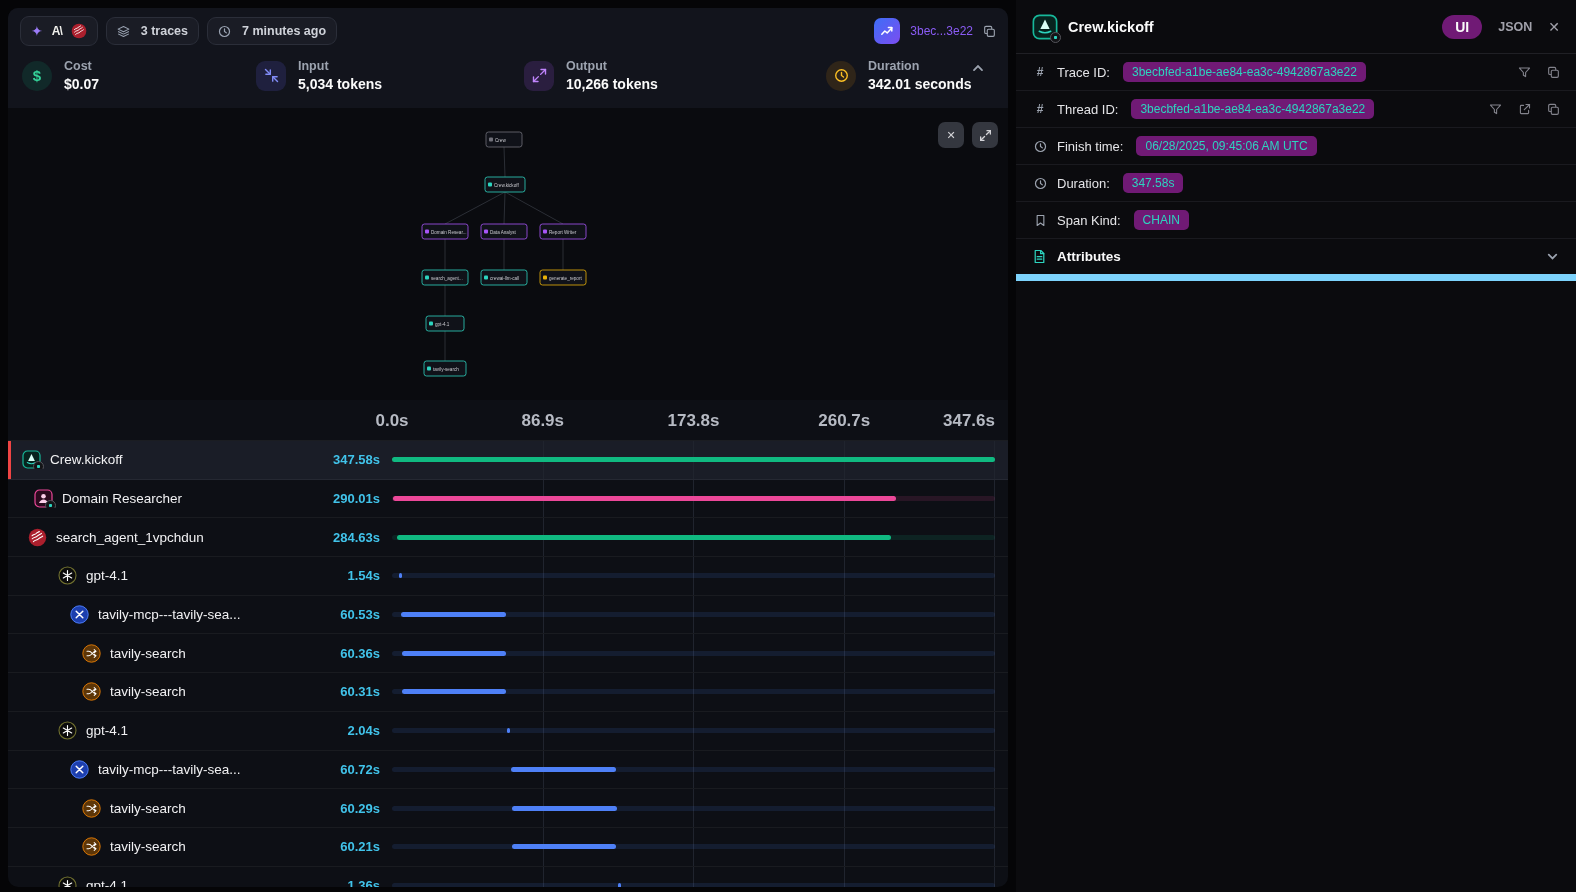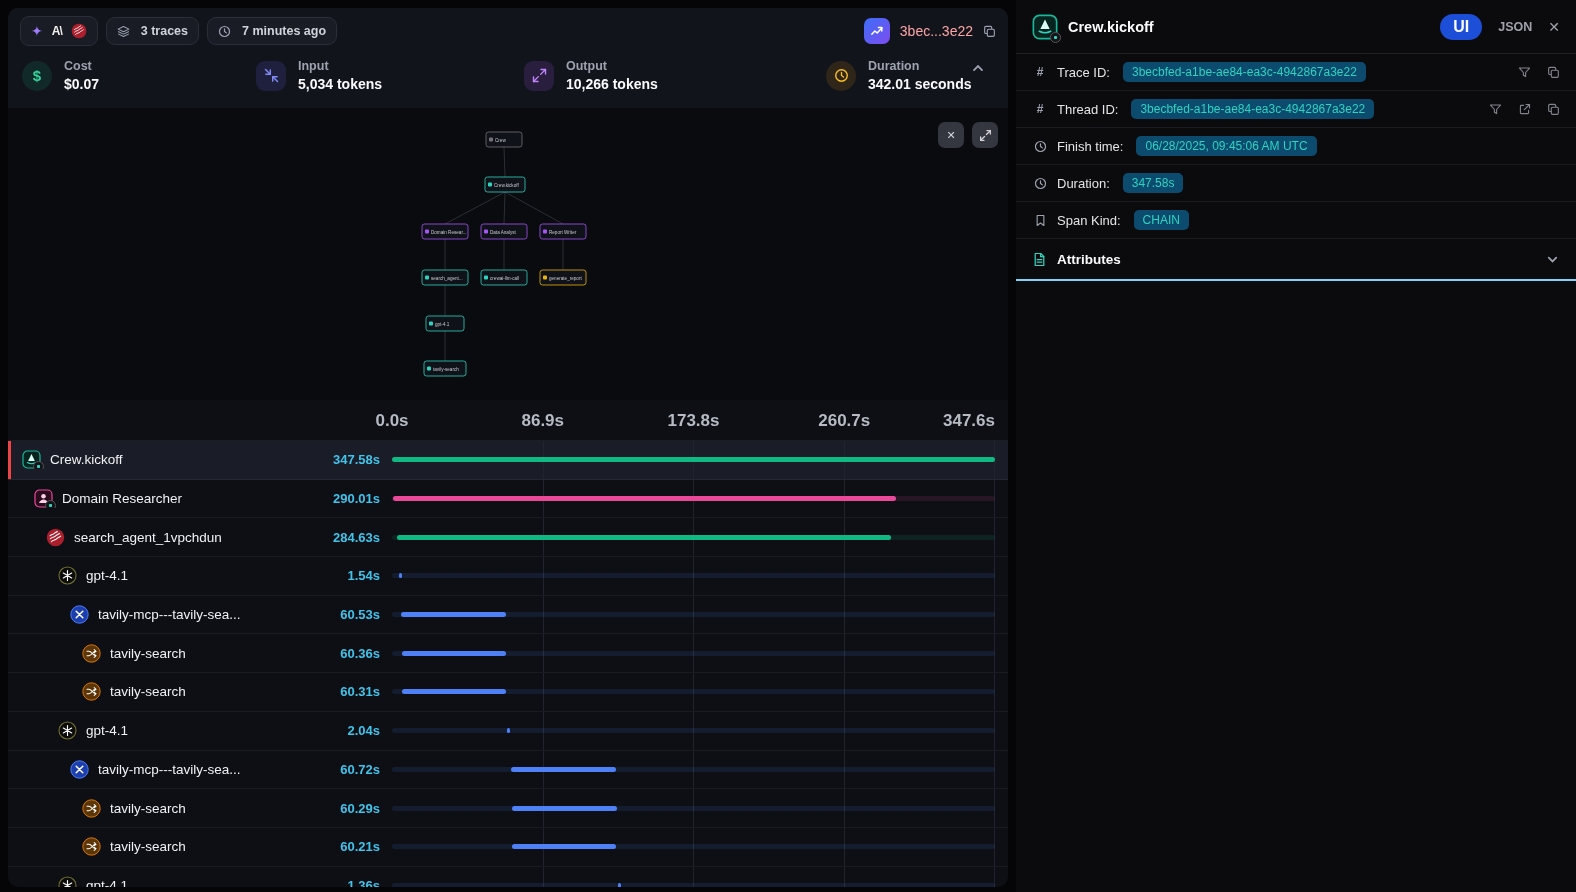--- a/index.html
+++ b/index.html
@@ -14,21 +14,21 @@
 .pill.small{height:28px;gap:11px;font-size:12.5px;color:#cfd2d9;font-weight:600}
 .sparkle{color:#9b7bf7;font-size:14px;line-height:1}
 .amark{font-weight:800;font-size:12px;color:#f0f0ec;letter-spacing:-1px}
 .tb-ic16{width:16px;height:16px;display:block}
 .tb-ic16 svg{width:100%;height:100%;display:block}
 .badge-ic{width:13px;height:13px;color:#9aa3b2;display:flex}
 .badge-ic svg{width:13px;height:13px}
 .tb-right{margin-left:auto;display:flex;align-items:center;gap:10px}
 .chart-btn{width:26px;height:26px;border-radius:7px;background:linear-gradient(135deg,#3d6ef7,#7c4df0);display:flex;align-items:center;justify-content:center}
 .chart-btn svg{width:14px;height:14px}
-.short-id{color:#fca5a5;font-size:14px}
+.short-id{color:#8b5cf6;font-size:12px}
 .ghost-ic{color:#9ca3af;display:flex}
 .ghost-ic svg{width:13px;height:13px}
 
 .stats{position:absolute;left:0;top:46px;right:0;height:54px}
 .stat{position:absolute;top:5px;display:flex;align-items:center;gap:12px}
 .stat-icon{width:30px;height:30px;border-radius:50%;display:flex;align-items:center;justify-content:center;font-weight:700;font-size:15px}
 .stat-icon svg{width:15px;height:15px}
 .stat-icon.cost{background:rgba(16,185,129,.13);color:#34d399}
 .stat-icon.input{background:rgba(99,102,241,.16);color:#818cf8;border-radius:9px}
 .stat-icon.output{background:rgba(168,85,247,.16);color:#c084fc;border-radius:9px}
@@ -65,34 +65,34 @@
 .track{left:0;width:100%;opacity:.12}
 .bar{min-width:3px}
 
 
 .right-panel{position:absolute;left:1016px;top:0;width:560px;height:892px;background:#0b0b0e}
 .rp-header{height:54px;display:flex;align-items:center;gap:10px;padding:0 16px;border-bottom:1px solid #202025}
 .rp-crew{width:26px;height:26px;display:block}
 .rp-crew svg{width:100%;height:100%;display:block}
 .rp-title{font-size:14.5px;font-weight:700;color:#fafafa}
 .rp-right{margin-left:auto;display:flex;align-items:center;gap:16px}
-.ui-pill{background:#1d4ed8;color:#fafafa;font-size:16px;font-weight:700;padding:4px 13px;border-radius:999px}
+.ui-pill{background:#701a75;color:#fafafa;font-size:14px;font-weight:700;padding:4px 13px;border-radius:999px}
 .json-btn{color:#a1a1aa;font-size:12.5px;font-weight:700}
 .rp-close{color:#a1a1aa;font-size:14px;line-height:1}
 .sdk-row{height:50px;display:flex;align-items:center;justify-content:flex-end;padding:0 16px;border-bottom:1px solid #1b1b20}
 .sdk-badge{border:1px solid #2dd4bf;color:#2dd4bf;background:rgba(45,212,191,.07);font-size:12.5px;font-weight:700;padding:5px 11px;border-radius:7px}
 .f-row{height:37px;display:flex;align-items:center;gap:9px;padding:0 16px;border-bottom:1px solid #1a1a1f}
 .f-icon{width:16px;display:flex;color:#9ca3af;font-size:12px;font-weight:700;justify-content:center}
 .f-icon svg{width:13px;height:13px}
 .f-label{font-size:13px;color:#e4e4e7}
-.f-value{background:#0c4a6e;color:#2dd4bf;font-size:12px;padding:3px 9px;border-radius:5px;margin-left:4px;white-space:nowrap}
+.f-value{background:#701a75;color:#2dd4bf;font-size:12px;padding:3px 9px;border-radius:5px;margin-left:4px;white-space:nowrap}
 .f-actions{margin-left:auto;display:flex;gap:16px;align-items:center;color:#83838c}
 .f-act{display:flex}
 .f-act svg{width:13px;height:13px;display:block}
-.attr-row{height:42px;display:flex;align-items:center;gap:10px;padding:0 16px;border-bottom:2px solid #7dd3fc}
+.attr-row{height:42px;display:flex;align-items:center;gap:10px;padding:0 16px;border-bottom:7px solid #7dd3fc}
 .attr-icon{width:15px;height:15px;display:flex}
 .attr-icon svg{width:15px;height:15px}
 .attr-label{font-size:13.5px;font-weight:700;color:#fafafa}
 .attr-chevron{margin-left:auto;color:#9ca3af;display:flex}
 .attr-chevron svg{width:15px;height:15px}
 </style>
 </head>
 <body>
 
 <div class="left-panel">
@@ -312,21 +312,21 @@
           </span>
           <span class="rname">Domain Researcher</span>
         </div>
         <div class="rdur">290.01s</div>
         <div class="rtimeline">
           <span class="track" style="background:#ec4899"></span>
           <span class="bar" style="left:0.14384349827387802%;width:83.43210586881472%;background:#ec4899"></span>
         </div>
       </div>
       <div class="wrow">
-        <div class="rname-wrap" style="padding-left:38px">
+        <div class="rname-wrap" style="padding-left:20px">
           <span class="ricon ic-redwave">
             <svg viewBox="0 0 19 19">
               <circle cx="9.5" cy="9.5" r="8.7" fill="#ab1f2d"></circle>
               <g stroke="#fff" stroke-width="1.05" fill="none" stroke-linecap="round">
                 <path d="M4 7.8c1.6-1.7 2.7-.8 4.2-2.3 1.2-1.2 2-1.1 3.2-2"></path>
                 <path d="M4.2 10.8c2.2-2.4 3.4-.9 5.3-2.9 1.5-1.6 2.6-1.3 4-2.6"></path>
                 <path d="M5.4 13.6c2.2-2.4 3.4-.9 5.3-2.9 1.5-1.6 2.6-1.3 4-2.6"></path>
               </g>
             </svg>
           </span>

